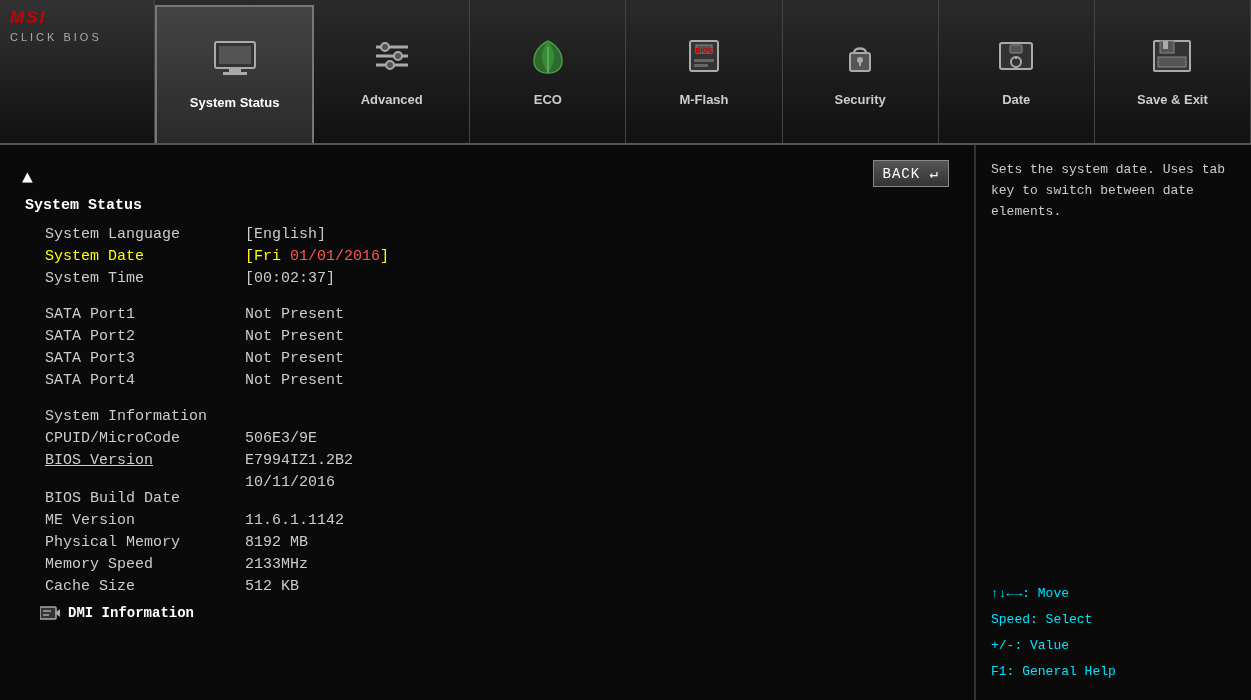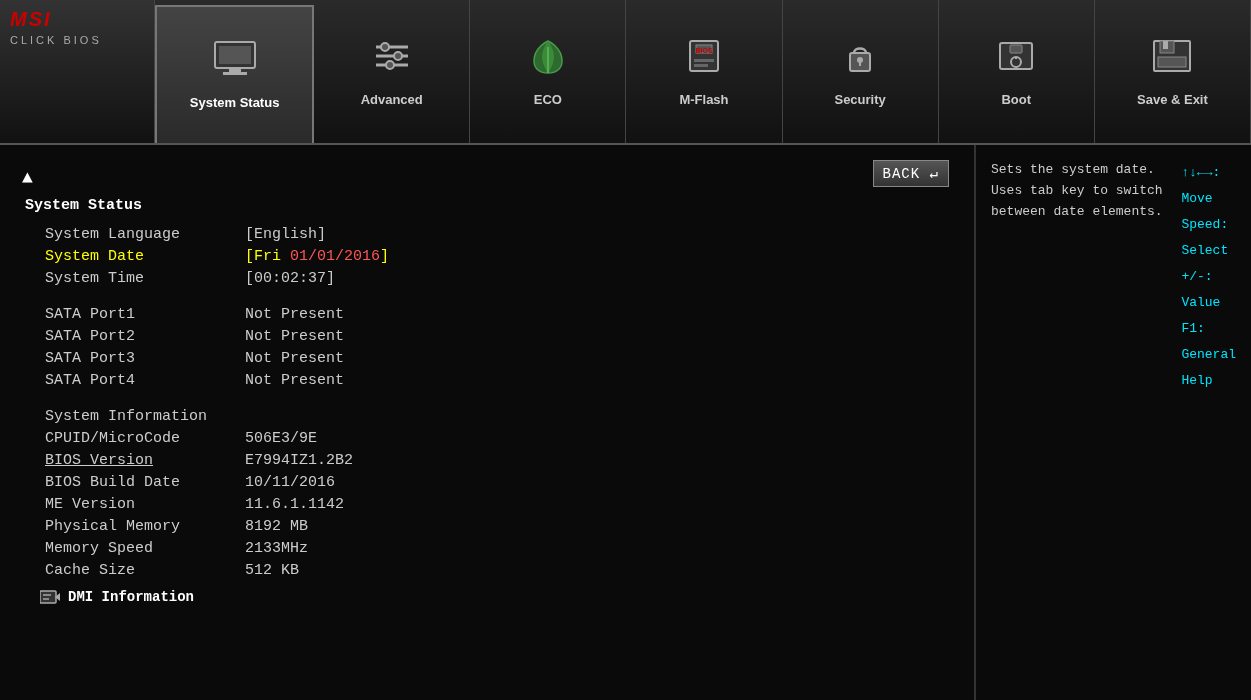--- a/index.html
+++ b/index.html
@@ -189,21 +189,21 @@
       color: #ccc;
       font-size: 16px;
     }
 
     
     #sidebar {
       width: 275px;
       background: #0a0a0a;
       padding: 15px;
       display: flex;
-      flex-direction: row;
+      flex-direction: column;
       justify-content: space-between;
     }
 
     .sidebar-help-text {
       color: #ccc;
       font-size: 13px;
       font-family: 'Courier New', monospace;
       line-height: 1.6;
     }
 
@@ -226,21 +226,21 @@
     }
   </style>
 </head>
 <body>
 
 <div id="header">
 
   <div id="msi-logo-area">
     <div>
       <div class="logo-row">
-        <span id="msi-logo-text" style="font-size:20px; color:#cc0000; font-style:italic; font-weight:bold; font-family:Arial,sans-serif; letter-spacing:2px; text-transform:uppercase;">msi</span>
+        <span id="msi-logo-text" style="font-size:17px; color:#cc0000; font-style:italic; font-weight:bold; font-family:Arial,sans-serif; letter-spacing:2px; text-transform:uppercase;">msi</span>
       </div>
       <div class="logo-row" style="margin-top:3px;">
         <span style="color:#aaa; font-size:11px; letter-spacing:3px; font-family:Arial,sans-serif;">CLICK BIOS</span>
       </div>
     </div>
   </div>
 
   <div class="nav-tabs">
 
     <div class="nav-tab active">
@@ -307,21 +307,21 @@
 
     <div class="nav-tab">
       <div class="tab-icon">
         <svg width="44" height="38" viewBox="0 0 44 38" fill="none">
           <rect x="6" y="6" width="32" height="26" rx="2" fill="#333" stroke="#aaa" stroke-width="2"></rect>
           <rect x="16" y="8" width="12" height="8" rx="1" fill="#555" stroke="#888" stroke-width="1"></rect>
           <circle cx="22" cy="25" r="5" fill="none" stroke="#aaa" stroke-width="2"></circle>
           <line x1="22" y1="20" x2="22" y2="22" stroke="#aaa" stroke-width="2"></line>
         </svg>
       </div>
-      <span class="tab-label">Boot</span>
+      <span class="tab-label">Date</span>
     </div>
 
     <div class="nav-tab">
       <div class="tab-icon">
         <svg width="44" height="38" viewBox="0 0 44 38" fill="none">
           <rect x="4" y="4" width="36" height="30" rx="1" fill="#333" stroke="#aaa" stroke-width="2"></rect>
           <rect x="10" y="4" width="14" height="12" fill="#555" stroke="#888" stroke-width="1"></rect>
           <rect x="13" y="4" width="5" height="8" fill="#aaa"></rect>
           <rect x="8" y="20" width="28" height="10" fill="#555" stroke="#888" stroke-width="1"></rect>
         </svg>
@@ -385,21 +385,21 @@
 
     <div class="info-row">
       <span class="info-label" style="padding-left:20px;">CPUID/MicroCode</span>
       <span class="info-value">506E3/9E</span>
     </div>
     <div class="info-row">
       <span class="info-label" style="padding-left:20px;text-decoration:underline;">BIOS Version</span>
       <span class="info-value">E7994IZ1.2B2</span>
     </div>
     <div class="info-row">
-      <span class="info-label" style="padding-left:20px;">BIOS Build Date</span>
+      <span class="info-label" style="padding-left:20px;margin-top:16px;">BIOS Build Date</span>
       <span class="info-value">10/11/2016</span>
     </div>
     <div class="info-row">
       <span class="info-label" style="padding-left:20px;">ME Version</span>
       <span class="info-value">11.6.1.1142</span>
     </div>
     <div class="info-row">
       <span class="info-label" style="padding-left:20px;">Physical Memory</span>
       <span class="info-value">8192 MB</span>
     </div>

